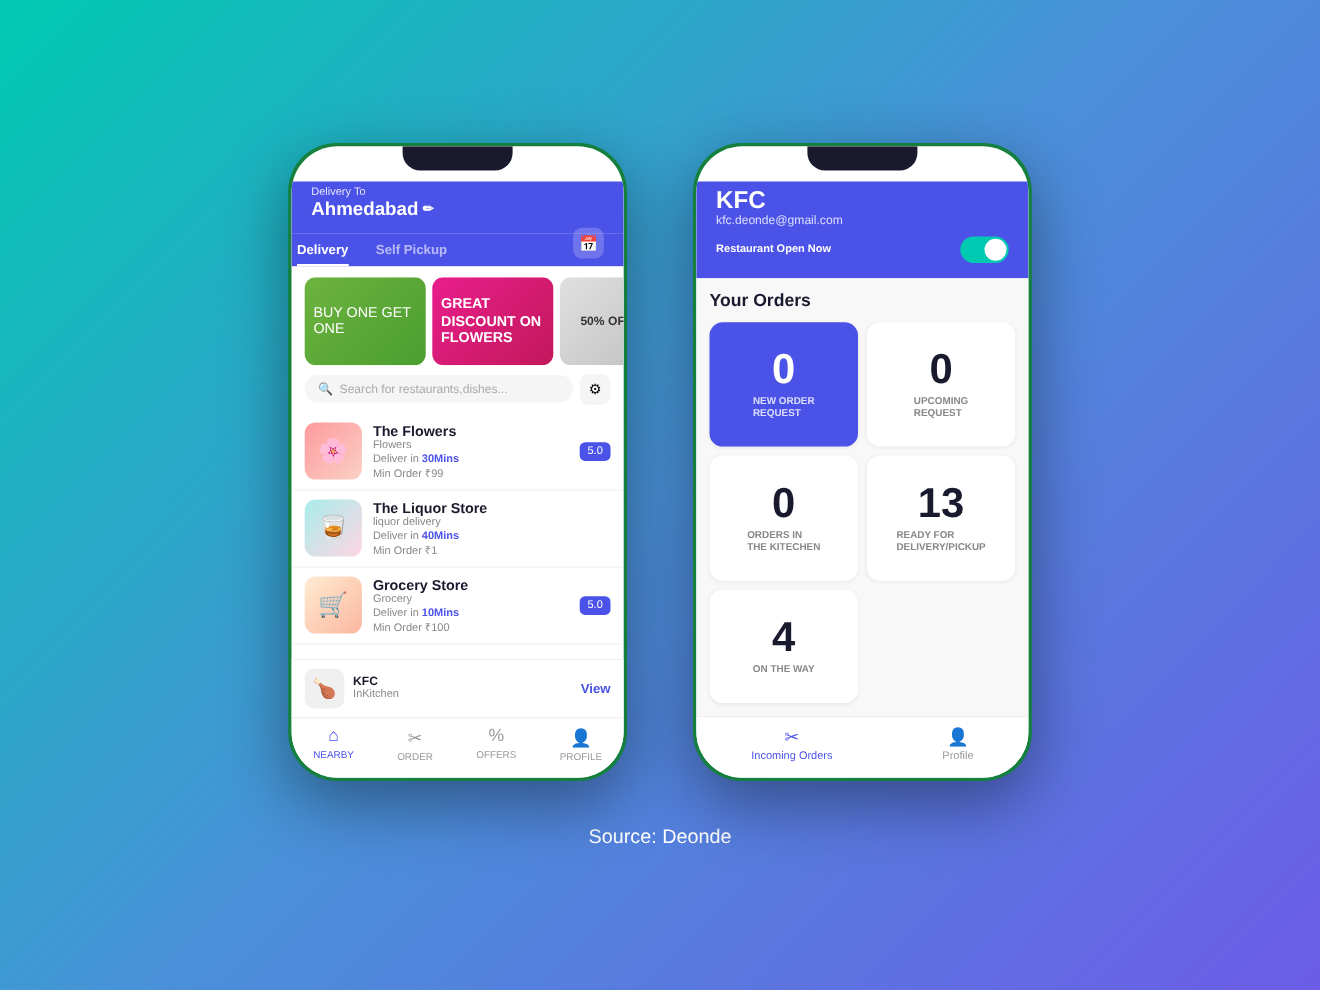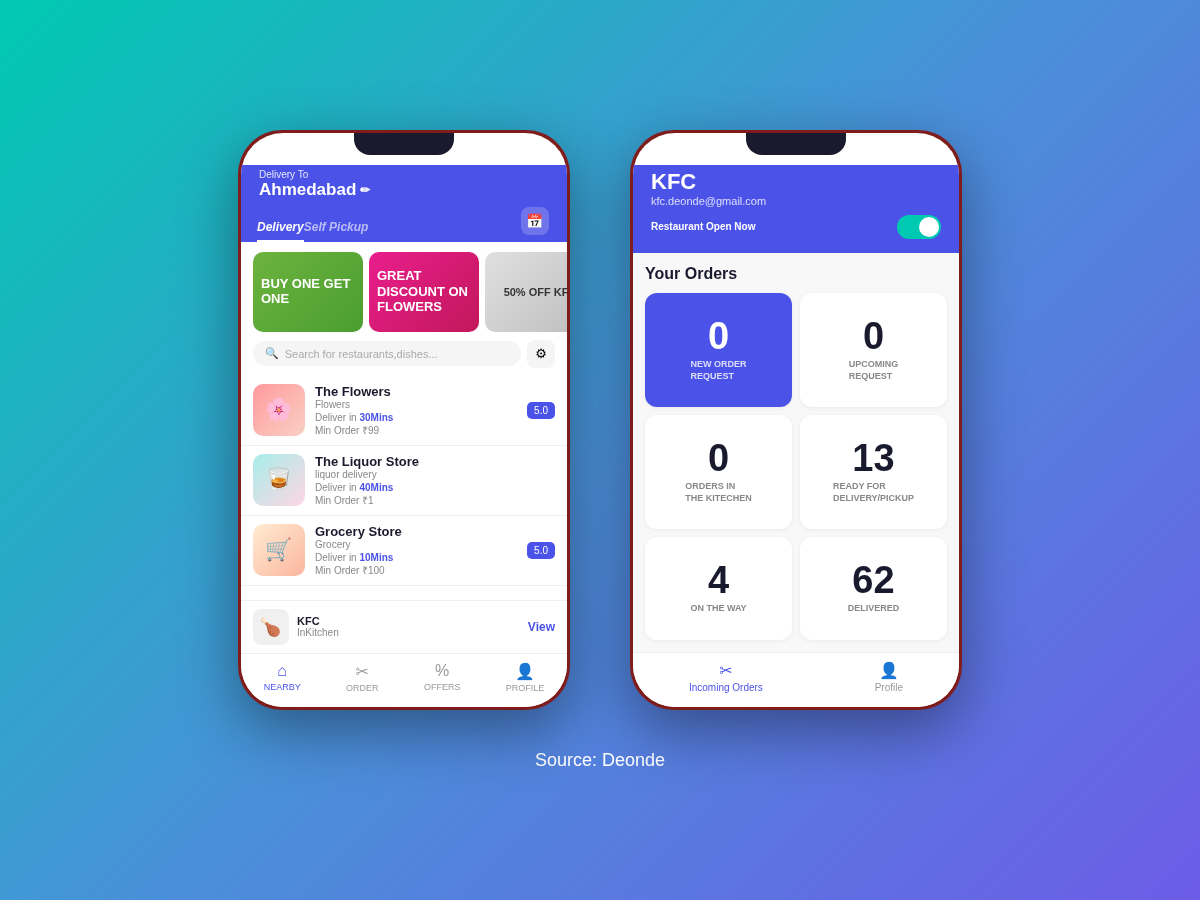--- a/index.html
+++ b/index.html
@@ -22,23 +22,23 @@
     }
     .source-text {
       color: white;
       font-size: 18px;
       font-weight: 400;
       margin-top: 10px;
     }
 
     
     .phone {
-      width: 332px;
+      width: 308px;
       height: 580px;
-      background: #7f1d1d;
+      background: #15803d;
       border-radius: 44px;
       padding: 3px;
       box-shadow: 0 20px 60px rgba(0,0,0,0.4);
       position: relative;
     }
     .phone-inner {
       width: 100%;
       height: 100%;
       background: white;
       border-radius: 42px;
@@ -129,25 +129,24 @@
       height: 28px;
       background: rgba(255,255,255,0.2);
       border-radius: 8px;
       display: flex;
       align-items: center;
       justify-content: center;
       font-size: 14px;
     }
     .tabs-row {
       display: flex;
-      gap: 0;
-      padding: 8px 16px 0;
+      gap: 25px;
+      padding: 8px 5px 0;
       background: #4b52e8;
       flex-shrink: 0;
-      font-style: italic;
     }
     .tab-btn {
       font-size: 12px;
       font-weight: 600;
       color: white;
       padding-bottom: 6px;
       cursor: pointer;
     }
     .tab-btn.active { border-bottom: 2px solid white; }
     .tab-btn.inactive { opacity: 0.6; }
@@ -489,21 +488,21 @@
       </div>
 
       <div class="tabs-row">
         <div class="tab-btn active">Delivery</div>
         <div class="tab-btn inactive">Self Pickup</div>
       </div>
 
       <div class="banners-section">
         <div class="banners-scroll">
           <div class="banner banner-green">
-            <span style="font-size:13px;font-weight:700;color:white;line-height:1.1;">BUY ONE GET ONE</span>
+            <span style="font-size:13px;font-weight:400;color:white;line-height:1.1;">BUY ONE GET ONE</span>
           </div>
           <div class="banner banner-pink">
             <span>GREAT DISCOUNT ON FLOWERS</span>
           </div>
           <div class="banner banner-kfc">
             <span style="font-size:11px;font-weight:700;color:#333;">50% OFF KFC</span>
           </div>
         </div>
       </div>
 
@@ -628,24 +627,20 @@
           <div class="order-card">
             <div class="order-number">13</div>
             <div class="order-label">READY FOR<br>DELIVERY/PICKUP</div>
           </div>
 
           <div class="order-card">
             <div class="order-number">4</div>
             <div class="order-label">ON THE WAY</div>
           </div>
 
-          <div class="order-card">
-            <div class="order-number">62</div>
-            <div class="order-label">DELIVERED</div>
-          </div>
 
         </div>
       </div>
 
       <div class="phone2-bottom-nav">
         <div class="phone2-nav-item active">
           <span class="phone2-nav-icon">✂</span>
           <span>Incoming Orders</span>
         </div>
         <div class="phone2-nav-item">

